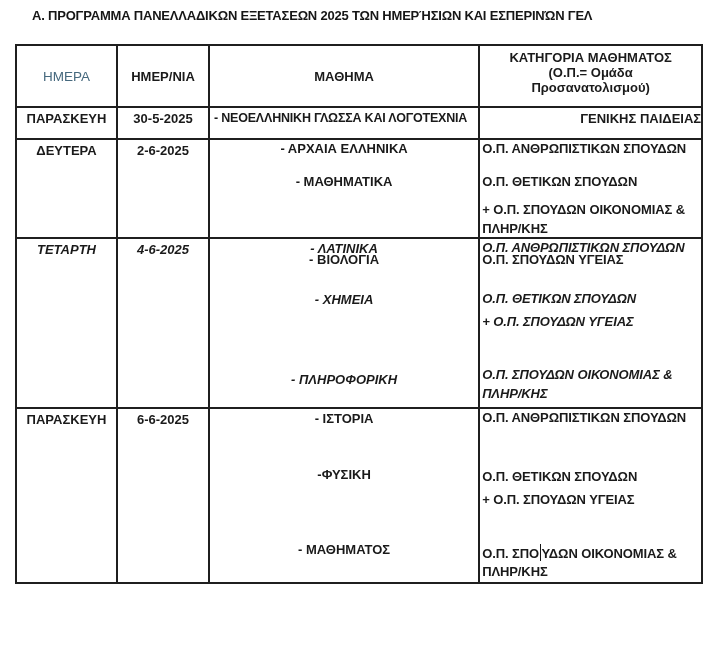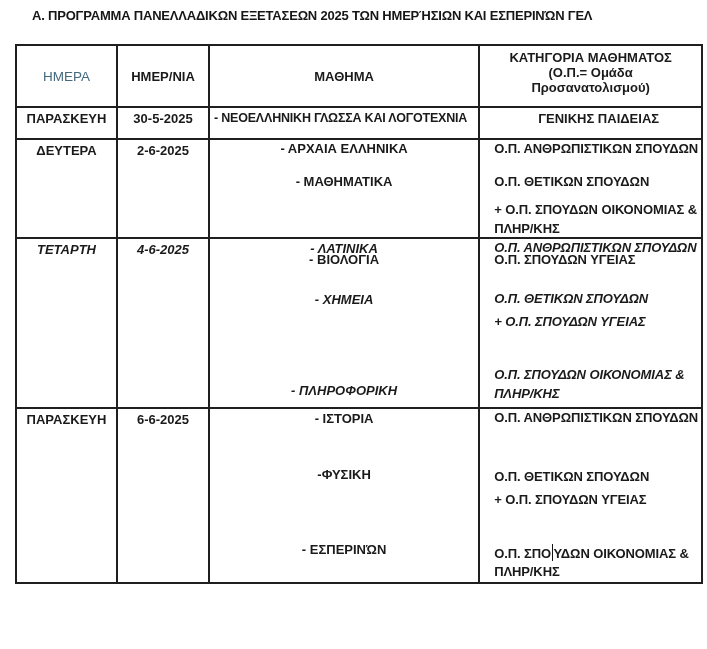--- a/index.html
+++ b/index.html
@@ -65,36 +65,36 @@
   }
   td.subj-left {
     text-align: left;
     vertical-align: top;
     padding: 3px 11px 0 4px;
     white-space: nowrap;
     font-size: 12.5px;
     letter-spacing: -0.2px;
   }
   td.cat-left {
-    text-align: center;
+    text-align: right;
     vertical-align: top;
     padding: 3px 0 0 16px;
     white-space: nowrap;
   }
   td.rel { position: relative; vertical-align: top; }
   .sline {
     position: absolute;
     left: 0; right: 0;
     text-align: center;
     line-height: 15px;
     white-space: nowrap;
   }
   .cline {
     position: absolute;
-    left: 14px;
+    left: 2px;
     line-height: 15px;
     white-space: nowrap;
     letter-spacing: -0.1px;
   }
   .caret {
     display: inline-block;
     width: 1.5px;
     height: 17px;
     background: #151515;
     vertical-align: -3px;
@@ -152,38 +152,38 @@
           <div class="cline" style="top:112px">Ο.Π. ΣΠΟΥΔΩΝ ΥΓΕΙΑΣ</div>
         </td>
       </tr>
 
       <tr class="r3">
         <td class="day">ΤΕΤΑΡΤΗ</td>
         <td class="date">4-6-2025</td>
         <td class="rel">
           <div class="sline" style="top:2px">- ΛΑΤΙΝΙΚΑ</div>
           <div class="sline" style="top:53px">- ΧΗΜΕΙΑ</div>
-          <div class="sline" style="top:144px">- ΠΛΗΡΟΦΟΡΙΚΗ</div>
+          <div class="sline" style="top:133px">- ΠΛΗΡΟΦΟΡΙΚΗ</div>
         </td>
         <td class="rel">
           <div class="cline" style="top:1px">Ο.Π. ΑΝΘΡΩΠΙΣΤΙΚΩΝ ΣΠΟΥΔΩΝ</div>
           <div class="cline" style="top:52px">Ο.Π. ΘΕΤΙΚΩΝ ΣΠΟΥΔΩΝ</div>
           <div class="cline" style="top:75px">+ Ο.Π. ΣΠΟΥΔΩΝ ΥΓΕΙΑΣ</div>
           <div class="cline" style="top:128px">Ο.Π. ΣΠΟΥΔΩΝ ΟΙΚΟΝΟΜΙΑΣ &amp;</div>
           <div class="cline" style="top:147px">ΠΛΗΡ/ΚΗΣ</div>
         </td>
       </tr>
 
       <tr class="r4">
         <td class="day">ΠΑΡΑΣΚΕΥΗ</td>
         <td class="date">6-6-2025</td>
         <td class="rel">
           <div class="sline" style="top:2px">- ΙΣΤΟΡΙΑ</div>
           <div class="sline" style="top:58px">-ΦΥΣΙΚΗ</div>
-          <div class="sline" style="top:133px">- ΕΣΠΕΡΙΝΏΝ</div>
+          <div class="sline" style="top:133px">- ΜΑΘΗΜΑΤΟΣ</div>
         </td>
         <td class="rel">
           <div class="cline" style="top:1px">Ο.Π. ΑΝΘΡΩΠΙΣΤΙΚΩΝ ΣΠΟΥΔΩΝ</div>
           <div class="cline" style="top:60px">Ο.Π. ΘΕΤΙΚΩΝ ΣΠΟΥΔΩΝ</div>
           <div class="cline" style="top:83px">+ Ο.Π. ΣΠΟΥΔΩΝ ΥΓΕΙΑΣ</div>
           <div class="cline" style="top:135px">
             <span>Ο.Π. ΣΠΟ</span><span class="caret"></span><span>ΥΔΩΝ ΟΙΚΟΝΟΜΙΑΣ &amp;</span>
           </div>
           <div class="cline" style="top:155px">ΠΛΗΡ/ΚΗΣ</div>
         </td>

